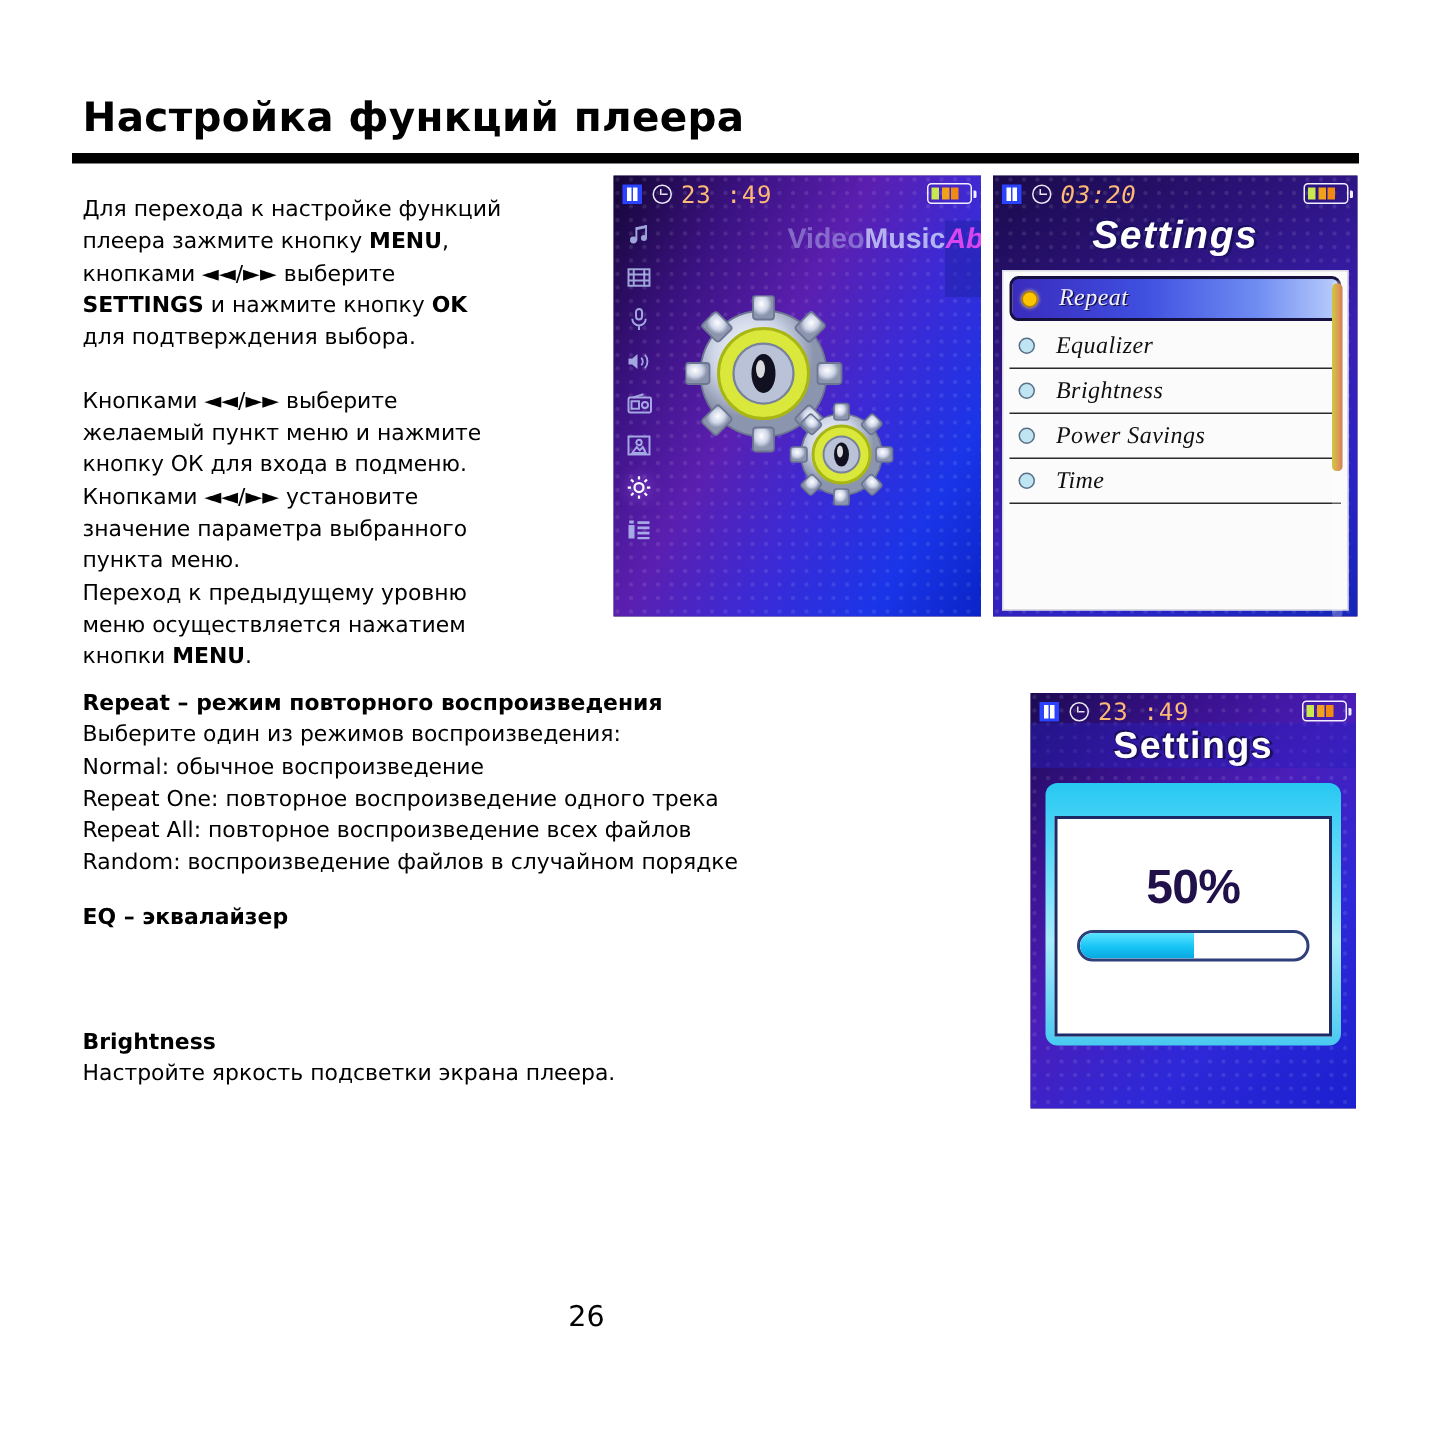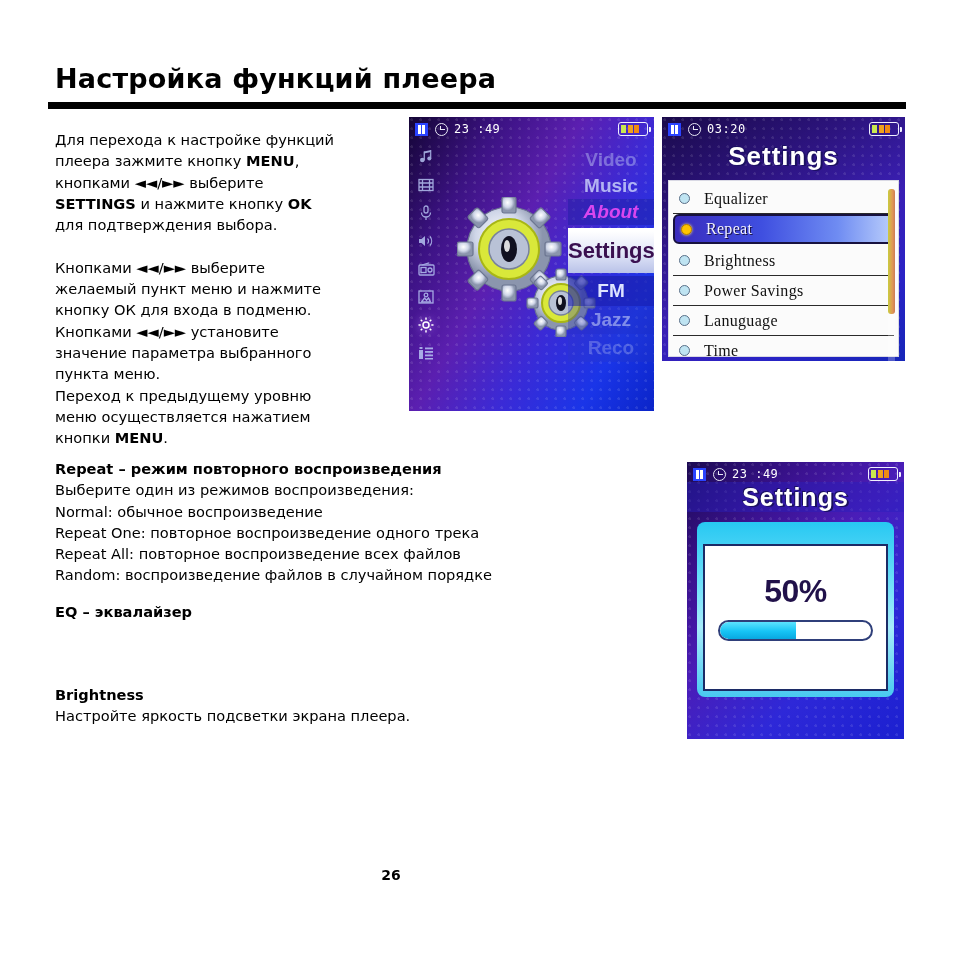--- a/index.html
+++ b/index.html
@@ -74,37 +74,37 @@
   .sec-head {
     font-weight: bold;
     display: block;
   }
   #page-number {
     position: absolute;
     left: 0;
     top: 855px;
     width: 782px;
     text-align: center;
-    font-size: 14px;
-    font-weight: bold;
+    font-size: 19px;
+    font-weight: normal;
   }
 
   
   .device {
     position: absolute;
     overflow: hidden;
     background: #2a1060;
   }
   #device-main-menu {
     left: 409px; top: 105px;
     width: 245px; height: 294px;
   }
   #device-settings-list {
     left: 662px; top: 105px;
-    width: 243px; height: 244px;
+    width: 243px; height: 294px; font-style: italic;
   }
   #device-brightness {
     left: 687px; top: 450px;
     width: 217px; height: 277px;
   }
 
   
   .lcd-bg {
     position: absolute;
     left: 0; top: 0; right: 0; bottom: 0;
@@ -169,22 +169,22 @@
     background: #e8e8f5;
   }
   .clock-icon::after {
     content: "";
     position: absolute;
     left: 4.5px; top: 5px;
     width: 4px; height: 1.4px;
     background: #e8e8f5;
   }
   .clock-time {
-    font-size: 12px;
-    color: #ffffff;
+    font-size: 16px;
+    color: #fdba74;
     letter-spacing: 0.5px;
   }
   .battery-icon {
     margin-left: auto;
     width: 30px; height: 14px;
     border: 1.5px solid #f0f0ff;
     border-radius: 3px;
     position: relative;
     display: flex;
     align-items: center;
@@ -232,23 +232,23 @@
     filter: drop-shadow(0 0 5px #c07bff);
   }
   .gears {
     position: absolute;
     left: 48px; top: 80px;
     width: 140px; height: 140px;
   }
   .menu-list {
     position: absolute;
     right: 0; top: 30px;
-    width: 86px;
+    width: 129px;
     display: flex;
-    flex-direction: column;
+    flex-direction: row;
   }
   .menu-item {
     font-size: 19px;
     font-weight: bold;
     text-align: center;
     padding: 2px 0;
     font-family: "Liberation Sans", sans-serif;
   }
   .menu-item.far      { color: rgba(190,200,245,0.45); }
   .menu-item.mid      { color: rgba(215,225,255,0.75); }
@@ -602,39 +602,35 @@
       <span class="battery-icon">
         <span class="bcell b1"></span>
         <span class="bcell b2"></span>
         <span class="bcell b3"></span>
       </span>
     </div>
 
     <div class="settings-title">Settings</div>
 
     <div class="list-panel">
+      <div class="list-row selected">
+        <span class="bullet"></span>
+        <span class="rlabel">Repeat</span>
+      </div>
       <div class="list-row">
         <span class="bullet"></span>
         <span class="rlabel">Equalizer</span>
       </div>
-      <div class="list-row selected">
-        <span class="bullet"></span>
-        <span class="rlabel">Repeat</span>
-      </div>
       <div class="list-row">
         <span class="bullet"></span>
         <span class="rlabel">Brightness</span>
       </div>
       <div class="list-row">
         <span class="bullet"></span>
         <span class="rlabel">Power Savings</span>
-      </div>
-      <div class="list-row">
-        <span class="bullet"></span>
-        <span class="rlabel">Lanuguage</span>
       </div>
       <div class="list-row">
         <span class="bullet"></span>
         <span class="rlabel">Time</span>
       </div>
     </div>
 
     <div class="scrollbar">
       <div class="thumb"></div>
     </div>

